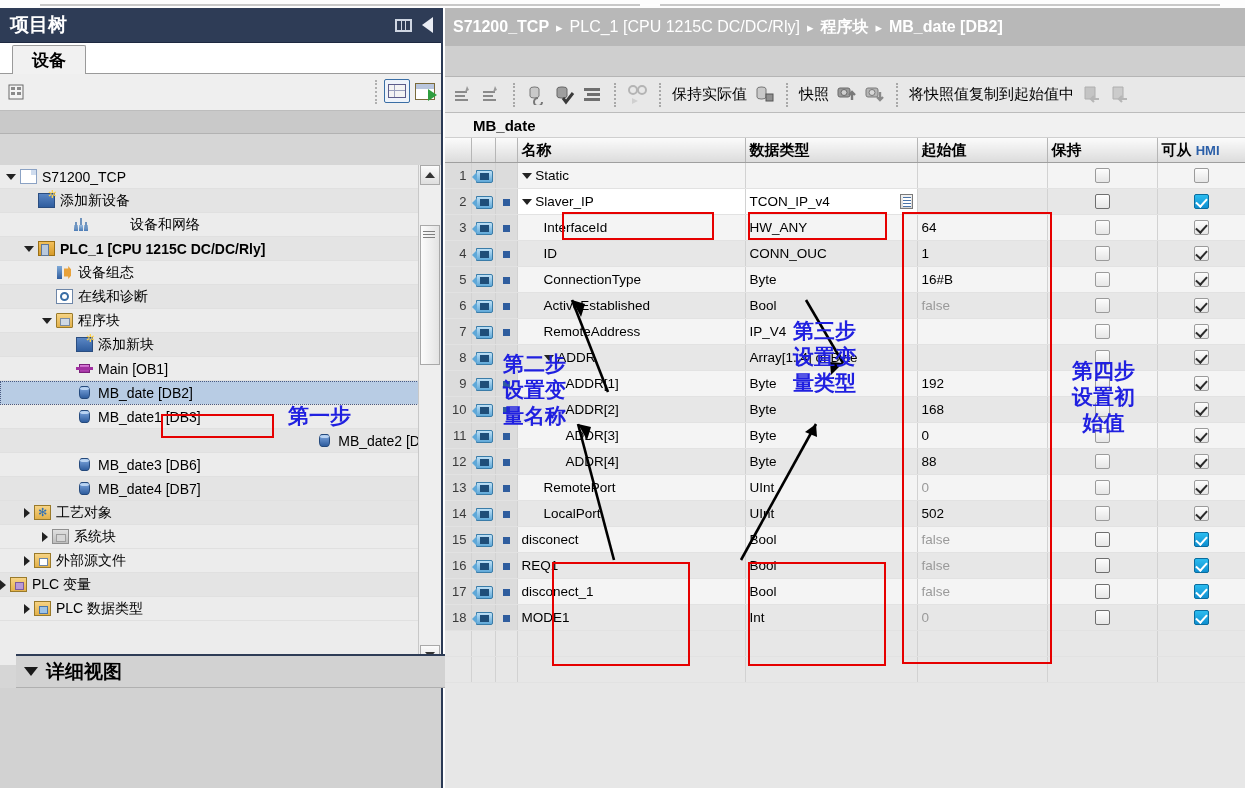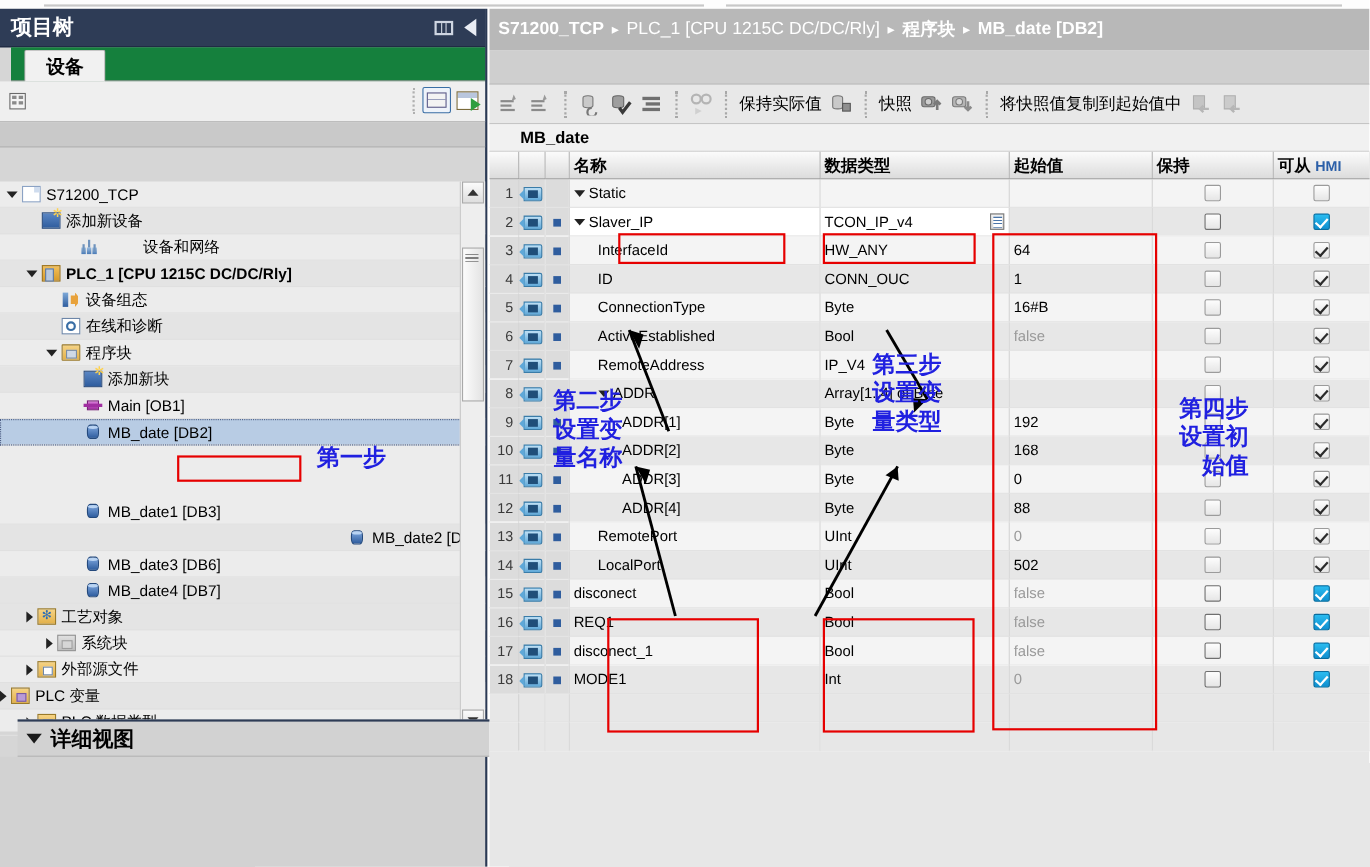--- a/index.html
+++ b/index.html
@@ -33,21 +33,21 @@
   }
   .left-title .ctrls{position:absolute;right:8px;top:0;height:34px;display:flex;align-items:center;gap:10px;}
   .ico-cols{width:17px;height:13px;border:2px solid #cfd6e2;box-sizing:border-box;display:flex;}
   .ico-cols i{flex:1;border-right:1px solid #cfd6e2;}
   .ico-cols i:last-child{border-right:none;}
   .ico-left-arrow{
     width:0;height:0;border-top:8px solid transparent;border-bottom:8px solid transparent;
     border-right:11px solid #e9edf4;
   }
 
-  .tabbar{height:30px;background:#15803d;position:relative;border-bottom:1px solid #9a9a9a;margin-left:10px;}
+  .tabbar{height:30px;background:#ffffff;position:relative;border-bottom:1px solid #9a9a9a;}
   .tab{
     position:absolute;left:12px;top:2px;height:29px;min-width:74px;
     background:#f1f1f1;border:1px solid #9a9a9a;border-bottom:none;
     border-radius:2px 2px 0 0;
     display:flex;align-items:center;justify-content:center;
     font-size:17px;font-weight:bold;padding:0 14px;box-sizing:border-box;
   }
 
   .panel-toolbar{
     height:36px;background:#efefef;border-bottom:1px solid #bdbdbd;
@@ -304,21 +304,21 @@
           <div class="trow" style="padding-left: 62px;">
             <span class="arrow-ph"></span>
             <span class="ticon ic-main"></span>
             <span style="">Main [OB1]</span>
           </div>
           <div class="trow sel" style="padding-left: 62px;">
             <span class="arrow-ph"></span>
             <span class="ticon ic-db"></span>
             <span style="">MB_date [DB2]</span>
           </div>
-          <div class="trow" style="padding-left: 62px; margin-top: 48px;">
+          <div class="trow" style="padding-left: 62px;">
             <span class="arrow-ph"></span>
             <span class="ticon ic-db"></span>
             <span style="">MB_date1 [DB3]</span>
           </div>
           <div class="trow alt" style="padding-left: 62px; justify-content: flex-end;">
             <span class="arrow-ph"></span>
             <span class="ticon ic-db"></span>
             <span style="">MB_date2 [DB4]</span>
           </div>
           <div class="trow" style="padding-left: 62px;">
@@ -728,18 +728,18 @@
       </g>
     </svg>
 
     <div class="atext" style="left:288px;top:406px;font-size:21px;">第一步</div>
     <div class="atext" style="left:503px;top:351px;font-size:21px;line-height:26px;">第二步
 设置变
 量名称</div>
     <div class="atext" style="left:793px;top:318px;font-size:21px;line-height:26px;">第三步
 设置变
 量类型</div>
-    <div class="atext" style="left:1072px;top:358px;font-size:21px;line-height:26px;text-align:right;">第四步
+    <div class="atext" style="left:1072px;top:358px;font-size:21px;line-height:26px;text-align:center;">第四步
 设置初
 始值</div>
   </div>
 
 </div>
 
 </body></html>

